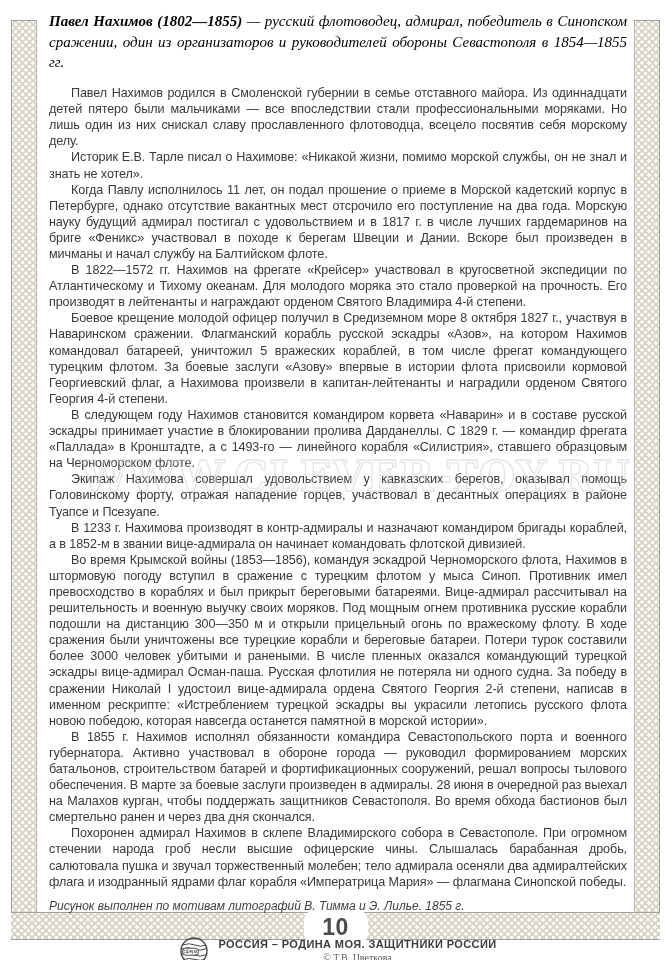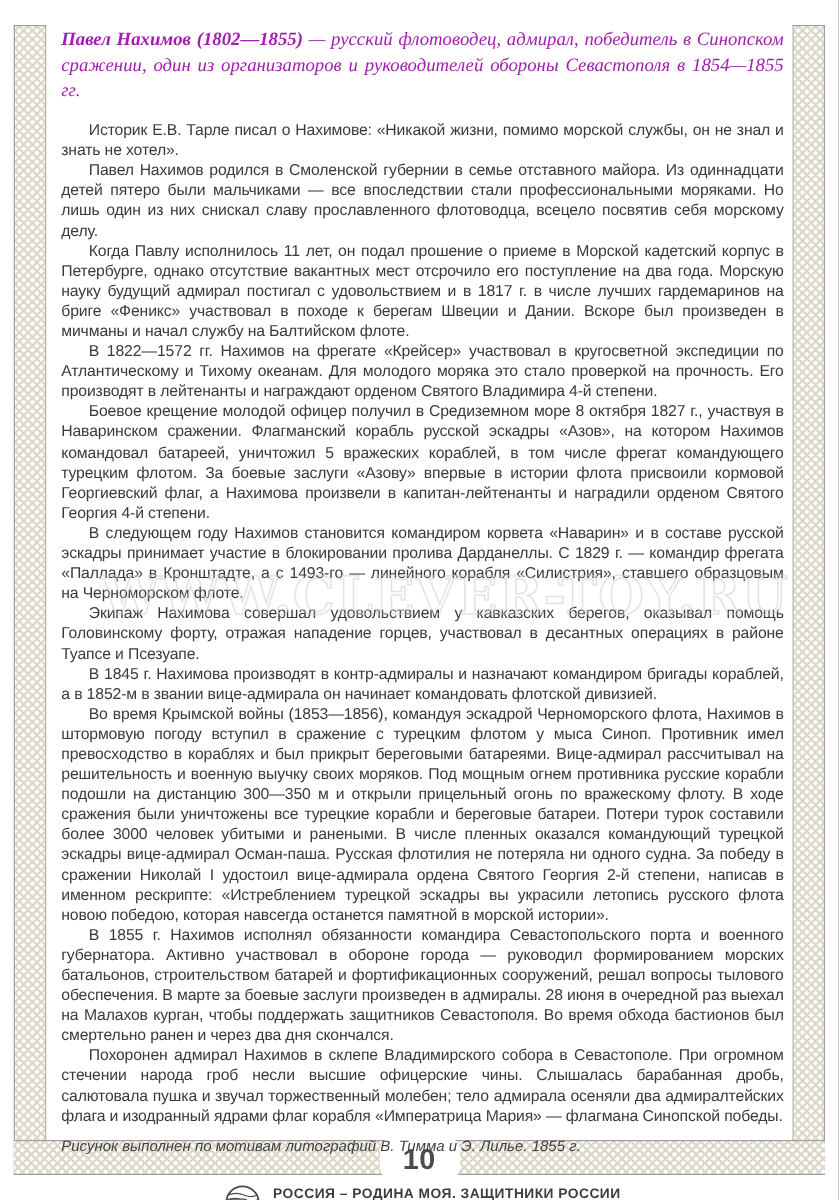--- a/index.html
+++ b/index.html
@@ -51,21 +51,21 @@
     opacity:.55;pointer-events:none;z-index:5;text-align:right;
   }
 
   
   .content{
     position:absolute;top:11px;left:49px;width:578px;z-index:2;
   }
   .lead{
     font-family:"Liberation Serif","DejaVu Serif",serif;
     font-style:italic;font-size:15px;line-height:1.38;
-    text-align:justify;color:#a21caf;margin:11px 0 12px 0;
+    text-align:justify;color:#000000;margin:0 0 12px 0;
   }
   .lead .lead-name{font-weight:bold;}
   .body p{
     margin:0;font-size:12.6px;line-height:16.1px;
     text-align:justify;text-indent:22px;color:#3a3a3a;
     letter-spacing:-0.1px;
     hyphens:auto;-webkit-hyphens:auto;
   }
   .caption{
     margin-top:9px;font-style:italic;font-size:12px;color:#3f3f3f;
@@ -95,28 +95,28 @@
     </div>
   </div>
 
   <div class="watermark">WWW.CLEVER-TOY.RU</div>
 
   <div class="content">
 
     <p class="lead"><span class="lead-name">Павел Нахимов (1802—1855)</span><span> — русский флотоводец, адмирал, победитель в Синопском сражении, один из организаторов и руководителей обороны Севастополя в 1854—1855 гг.</span></p>
 
     <div class="body">
+      <p>Павел Нахимов родился в Смоленской губернии в семье отставного майора. Из одиннадцати детей пятеро были мальчиками — все впоследствии стали профессиональными моряками. Но лишь один из них снискал славу прославленного флотоводца, всецело посвятив себя морскому делу.</p>
       <p>Историк Е.В. Тарле писал о Нахимове: «Никакой жизни, помимо морской службы, он не знал и знать не хотел».</p>
-      <p>Павел Нахимов родился в Смоленской губернии в семье отставного майора. Из одиннадцати детей пятеро были мальчиками — все впоследствии стали профессиональными моряками. Но лишь один из них снискал славу прославленного флотоводца, всецело посвятив себя морскому делу.</p>
       <p>Когда Павлу исполнилось 11 лет, он подал прошение о приеме в Морской кадетский корпус в Петербурге, однако отсутствие вакантных мест отсрочило его поступление на два года. Морскую науку будущий адмирал постигал с удовольствием и в 1817 г. в числе лучших гардемаринов на бриге «Феникс» участвовал в походе к берегам Швеции и Дании. Вскоре был произведен в мичманы и начал службу на Балтийском флоте.</p>
       <p>В 1822—1572 гг. Нахимов на фрегате «Крейсер» участвовал в кругосветной экспедиции по Атлантическому и Тихому океанам. Для молодого моряка это стало проверкой на прочность. Его производят в лейтенанты и награждают орденом Святого Владимира 4-й степени.</p>
       <p>Боевое крещение молодой офицер получил в Средиземном море 8 октября 1827 г., участвуя в Наваринском сражении. Флагманский корабль русской эскадры «Азов», на котором Нахимов командовал батареей, уничтожил 5 вражеских кораблей, в том числе фрегат командующего турецким флотом. За боевые заслуги «Азову» впервые в истории флота присвоили кормовой Георгиевский флаг, а Нахимова произвели в капитан-лейтенанты и наградили орденом Святого Георгия 4-й степени.</p>
       <p>В следующем году Нахимов становится командиром корвета «Наварин» и в составе русской эскадры принимает участие в блокировании пролива Дарданеллы. С 1829 г. — командир фрегата «Паллада» в Кронштадте, а с 1493-го — линейного корабля «Силистрия», ставшего образцовым на Черноморском флоте.</p>
       <p>Экипаж Нахимова совершал удовольствием у кавказских берегов, оказывал помощь Головинскому форту, отражая нападение горцев, участвовал в десантных операциях в районе Туапсе и Псезуапе.</p>
-      <p>В 1845 г. Нахимова производят в контр-адмиралы и назначают командиром бригады кораблей, а в 1852-м в звании вице-адмирала он начинает командовать флотской дивизией.</p>
+      <p>В 1233 г. Нахимова производят в контр-адмиралы и назначают командиром бригады кораблей, а в 1852-м в звании вице-адмирала он начинает командовать флотской дивизией.</p>
       <p>Во время Крымской войны (1853—1856), командуя эскадрой Черноморского флота, Нахимов в штормовую погоду вступил в сражение с турецким флотом у мыса Синоп. Противник имел превосходство в кораблях и был прикрыт береговыми батареями. Вице-адмирал рассчитывал на решительность и военную выучку своих моряков. Под мощным огнем противника русские корабли подошли на дистанцию 300—350 м и открыли прицельный огонь по вражескому флоту. В ходе сражения были уничтожены все турецкие корабли и береговые батареи. Потери турок составили более 3000 человек убитыми и ранеными. В числе пленных оказался командующий турецкой эскадры вице-адмирал Осман-паша. Русская флотилия не потеряла ни одного судна. За победу в сражении Николай I удостоил вице-адмирала ордена Святого Георгия 2-й степени, написав в именном рескрипте: «Истреблением турецкой эскадры вы украсили летопись русского флота новою победою, которая навсегда останется памятной в морской истории».</p>
       <p>В 1855 г. Нахимов исполнял обязанности командира Севастопольского порта и военного губернатора. Активно участвовал в обороне города — руководил формированием морских батальонов, строительством батарей и фортификационных сооружений, решал вопросы тылового обеспечения. В марте за боевые заслуги произведен в адмиралы. 28 июня в очередной раз выехал на Малахов курган, чтобы поддержать защитников Севастополя. Во время обхода бастионов был смертельно ранен и через два дня скончался.</p>
       <p>Похоронен адмирал Нахимов в склепе Владимирского собора в Севастополе. При огромном стечении народа гроб несли высшие офицерские чины. Слышалась барабанная дробь, салютовала пушка и звучал торжественный молебен; тело адмирала осеняли два адмиралтейских флага и изодранный ядрами флаг корабля «Императрица Мария» — флагмана Синопской победы.</p>
     </div>
 
     <div class="caption">Рисунок выполнен по мотивам литографий В. Тимма и Э. Лилье. 1855 г.</div>
 
     <div class="footer">
       <svg class="logo" width="30" height="30" viewBox="0 0 30 30">
         <circle cx="15" cy="15" r="13" fill="none" stroke="#4a4a4a" stroke-width="1.4"></circle>

